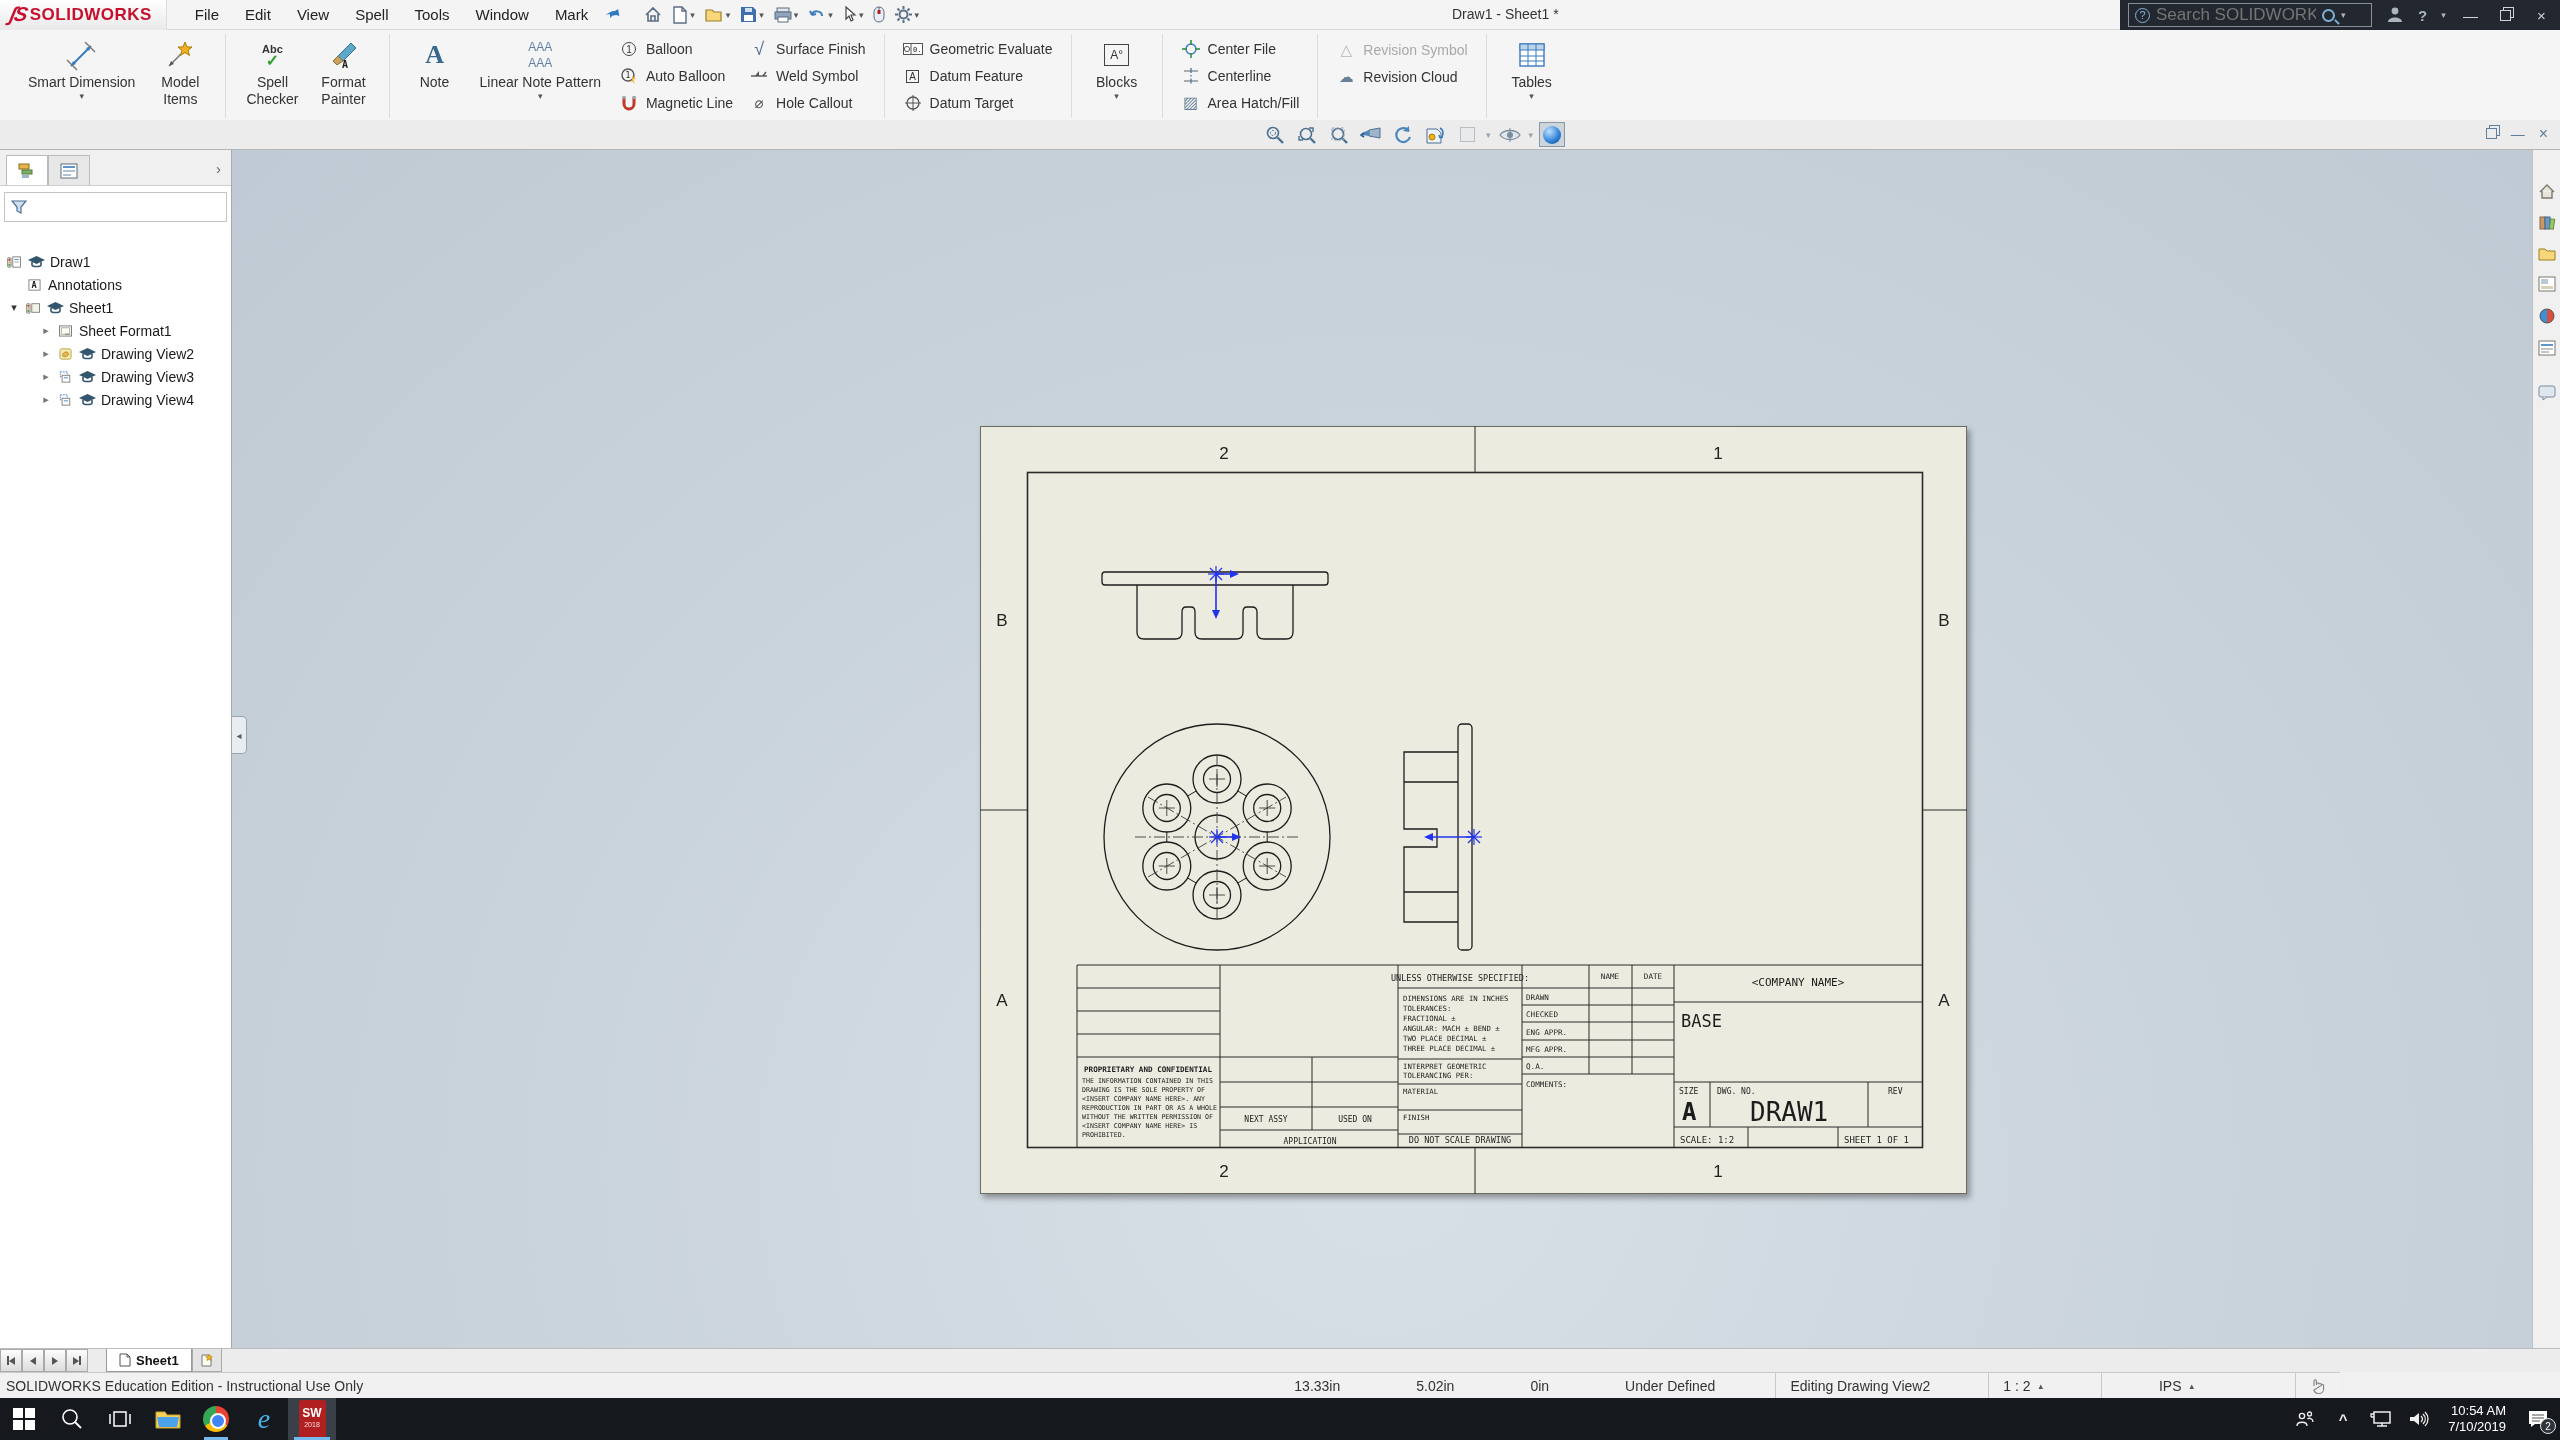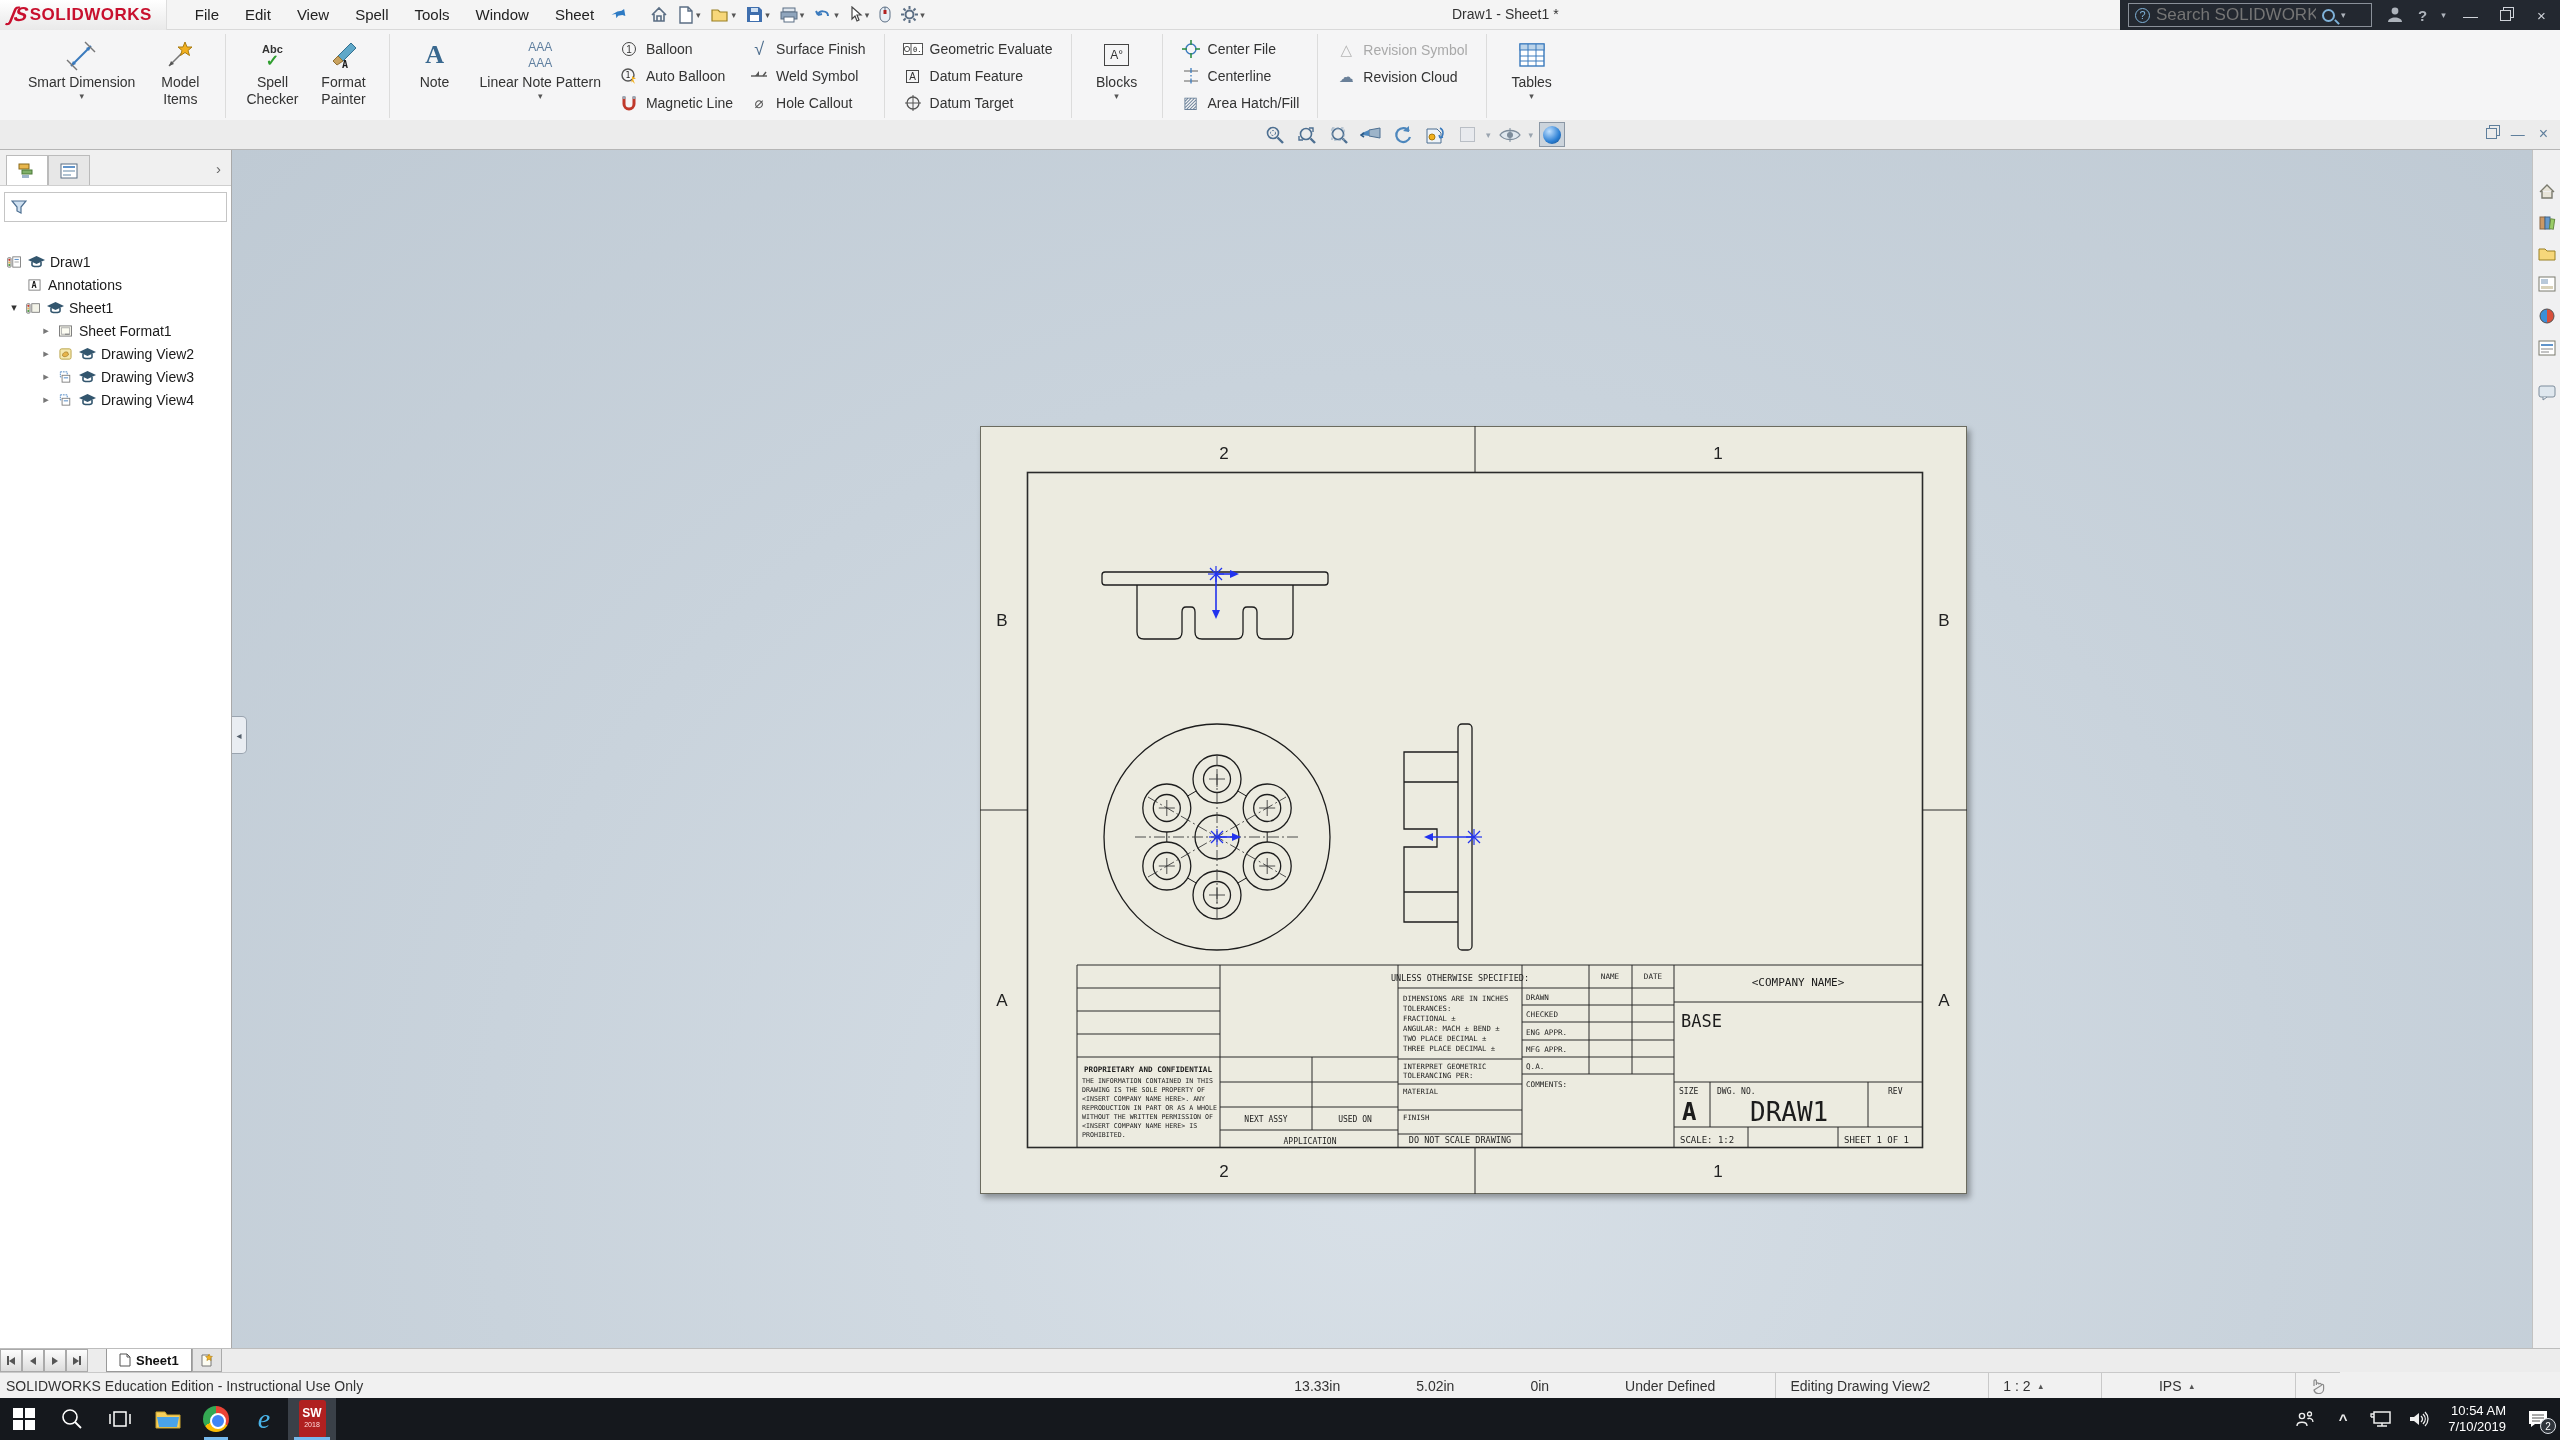--- a/index.html
+++ b/index.html
@@ -125,21 +125,21 @@
       <span class="swirl">ʃS</span>
       <span class="word">SOLIDWORKS</span>
     </div>
     <nav class="menubar">
       <span class="menu">File</span>
       <span class="menu">Edit</span>
       <span class="menu">View</span>
       <span class="menu">Spell</span>
       <span class="menu">Tools</span>
       <span class="menu">Window</span>
-      <span class="menu">Sheet</span>
+      <span class="menu">Mark</span>
     </nav>
     <span class="pin-icon">
       <svg width="14" height="14" viewBox="0 0 14 14">
           <path d="M8 1 L13 6 L10 7 L7 10 L7 13 L4 10 L1 13 L4 7 L7 4 Z" fill="#2e7bc4"></path>
         </svg>
     </span>
     <div class="qat">
       <span class="qbtn">
           <svg width="18" height="18" viewBox="0 0 18 18">
             <path d="M2 9 L9 2 L16 9 M4 8 V15 H14 V8 M7 15 V10 H11 V15" fill="none" stroke="#5b6e84" stroke-width="1.6"></path>

